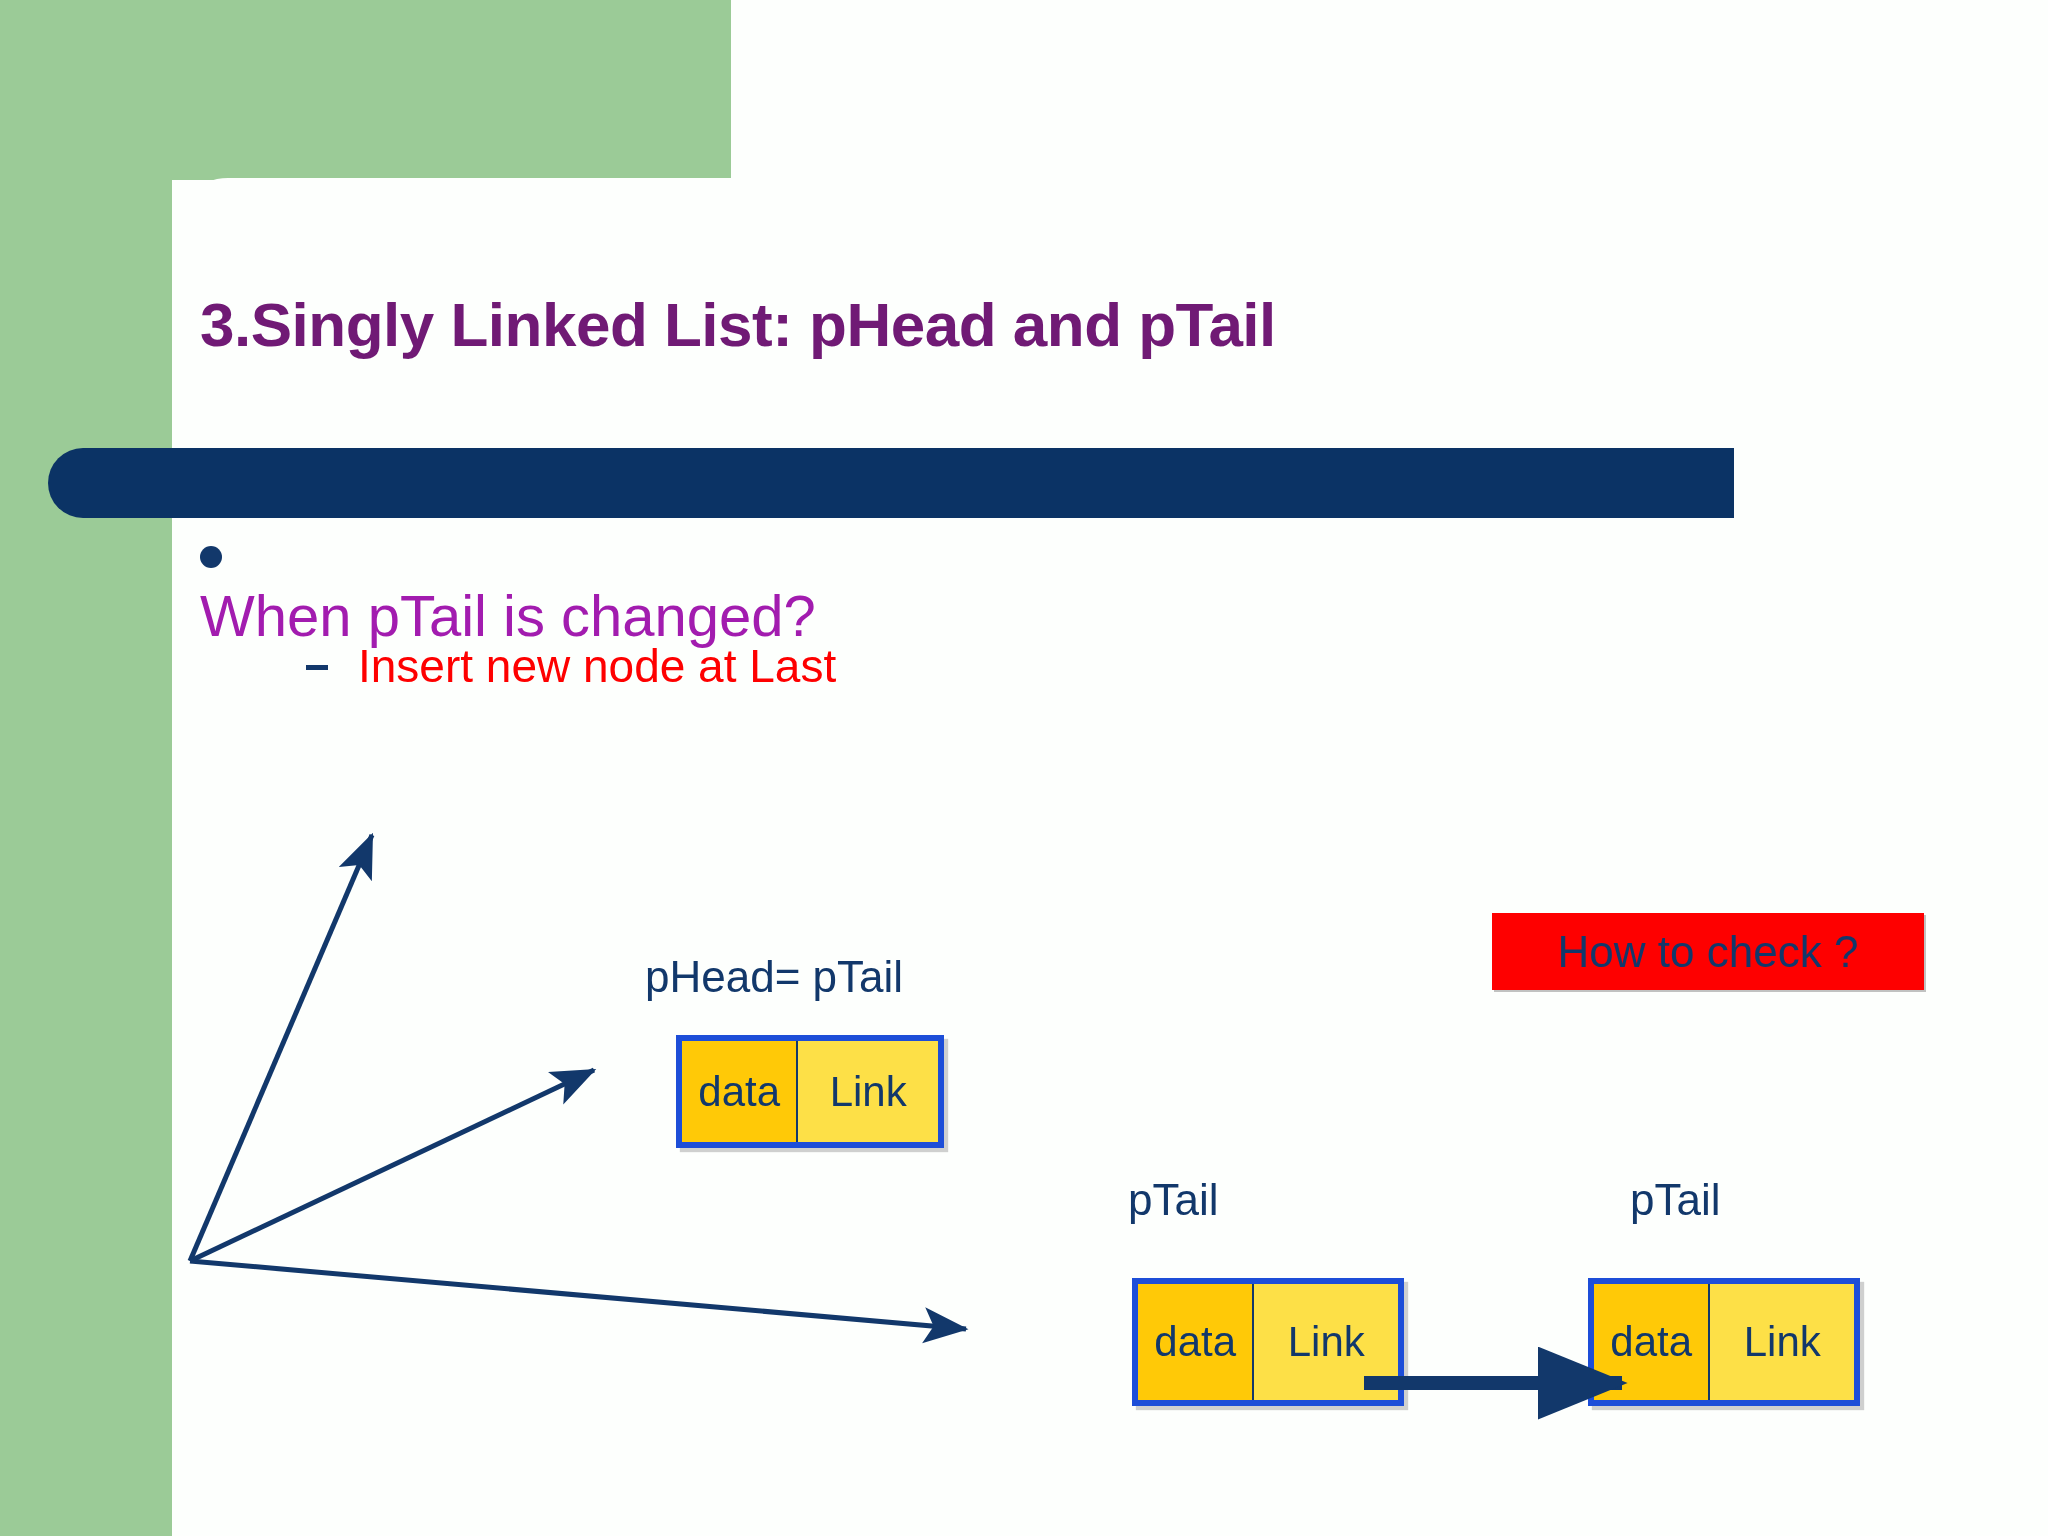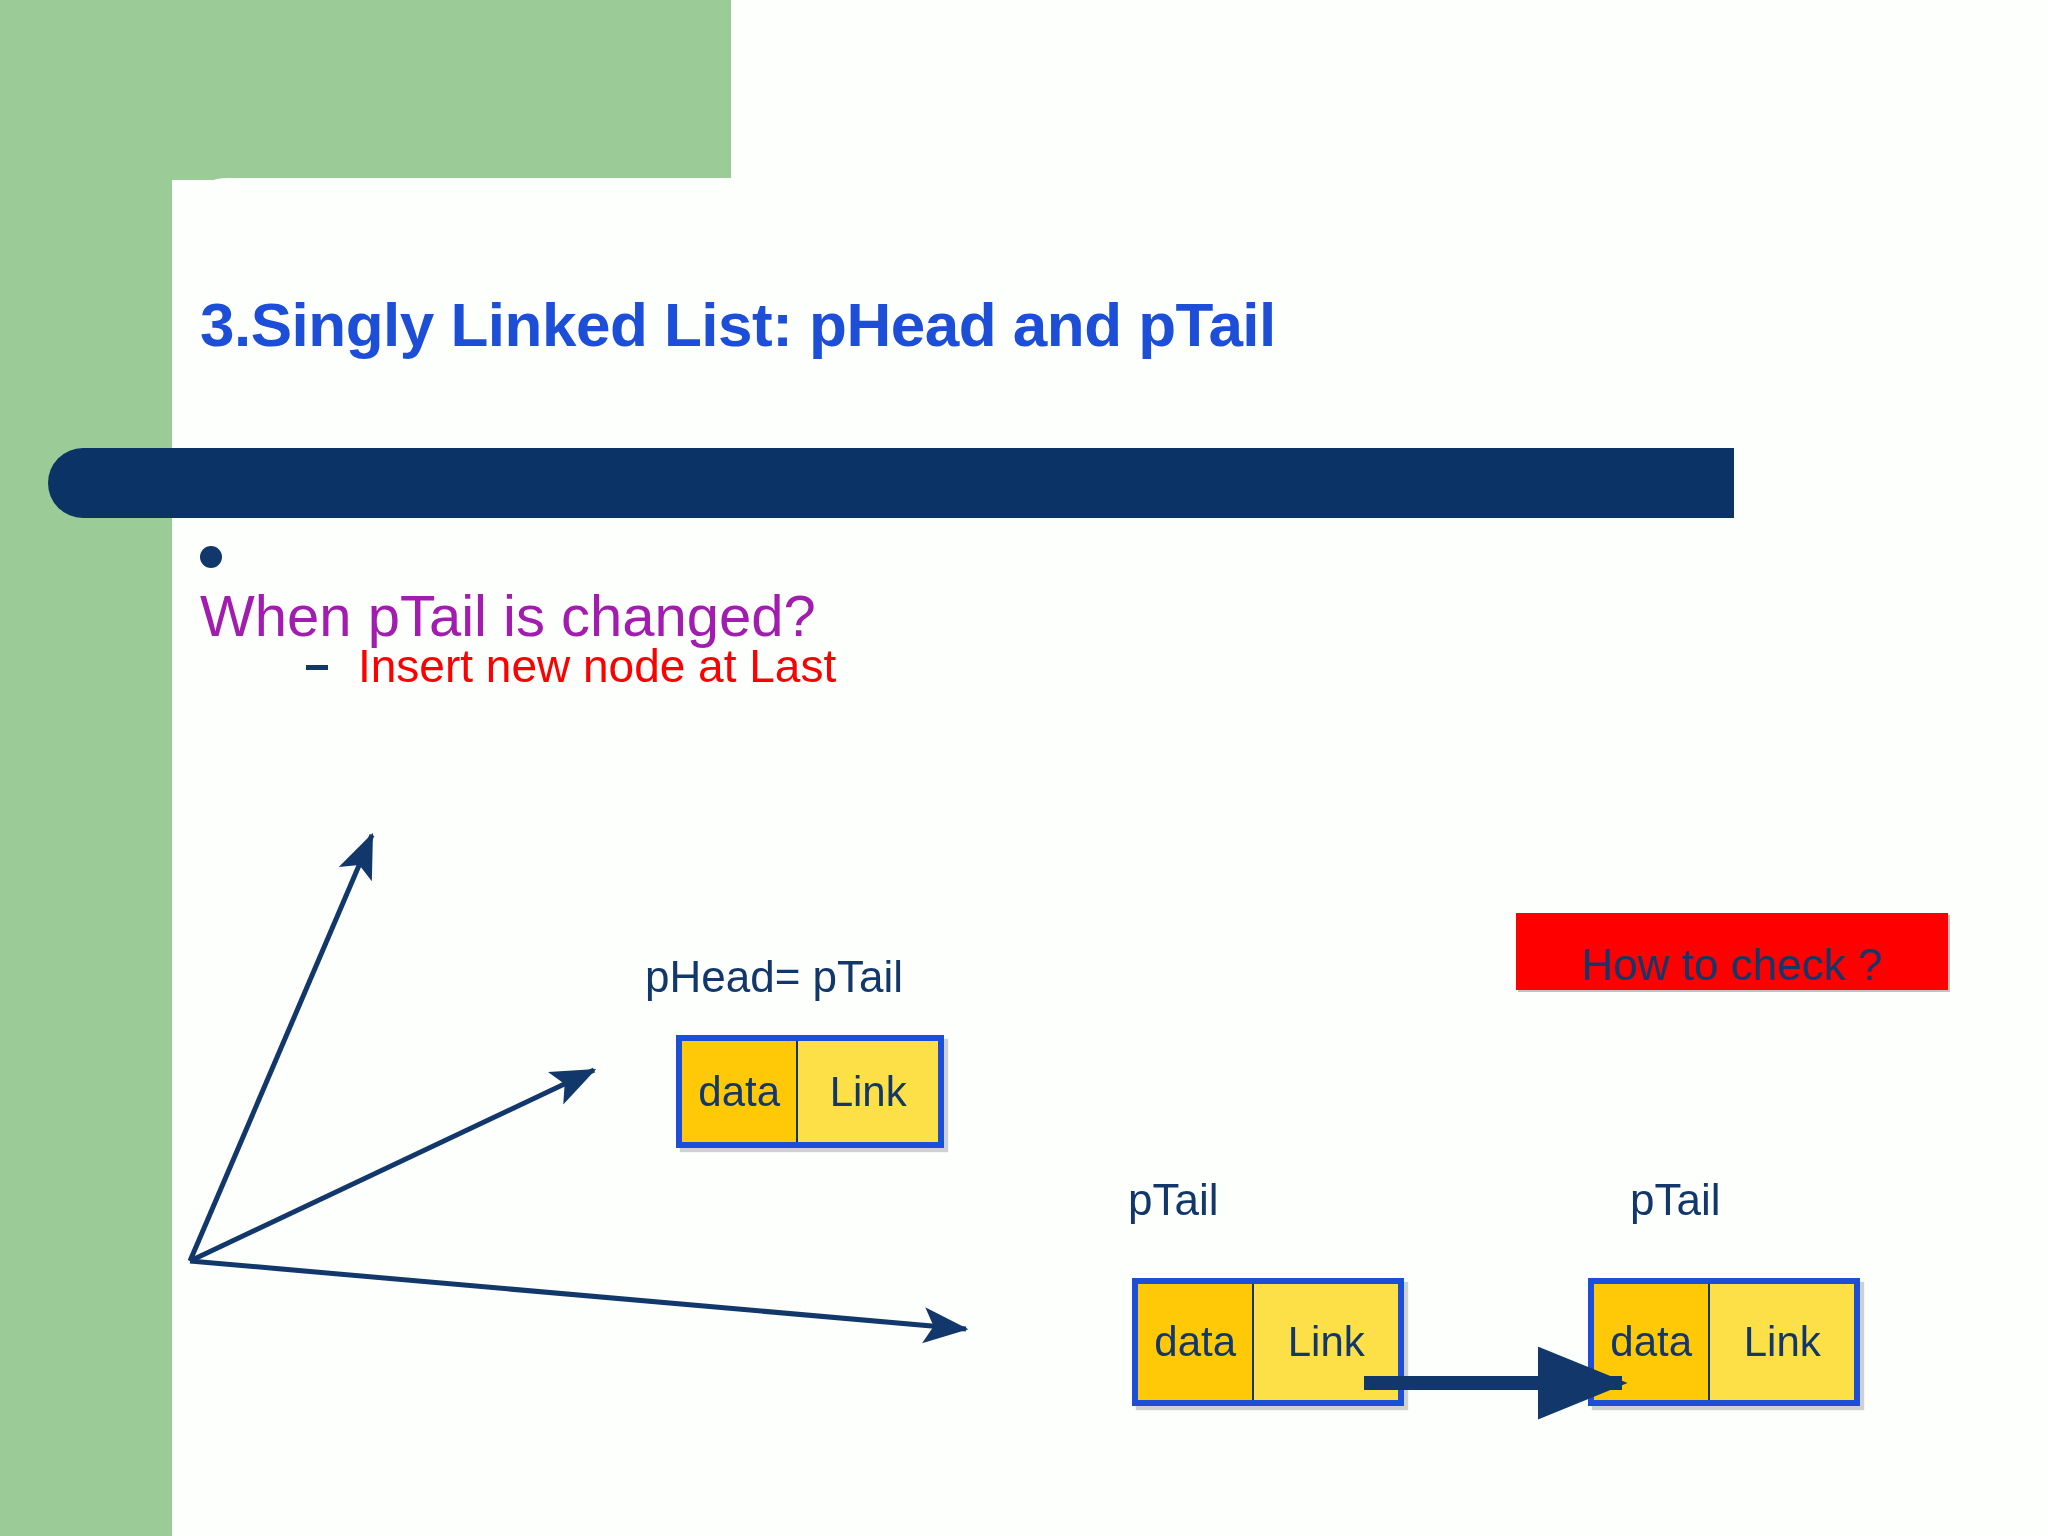--- a/index.html
+++ b/index.html
@@ -53,21 +53,21 @@
     border-bottom-left-radius: 35px;
   }
 
   
   .slide-title {
     position: absolute;
     left: 200px;
     top: 294px;
     font-size: 62px;
     font-weight: bold;
-    color: #1d4ed8;
+    color: #701a75;
     letter-spacing: -0.5px;
     white-space: nowrap;
     line-height: 1;
   }
 
   
   .bullet-l1 {
     position: absolute;
     left: 200px;
     top: 560px;
@@ -127,24 +127,23 @@
   .callout {
     position: absolute;
     left: 1492px;
     top: 913px;
     width: 432px;
     height: 77px;
     background: #fe0000;
     color: #12386b;
     font-size: 44px;
     display: flex;
-    align-items: flex-end;
+    align-items: center;
     justify-content: center;
     box-shadow: 2px 2px 0 rgba(120,120,120,0.45);
-    margin-left: 24px;
   }
 
   
   .node {
     position: absolute;
     display: flex;
     border: 6px solid #1d4ed8;
     box-shadow: 4px 4px 1px rgba(150,150,150,0.45);
     box-sizing: border-box;
   }

